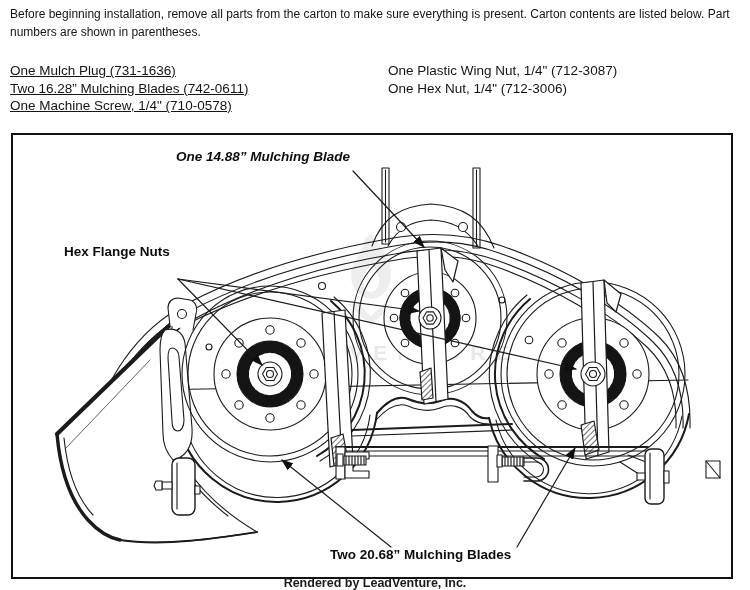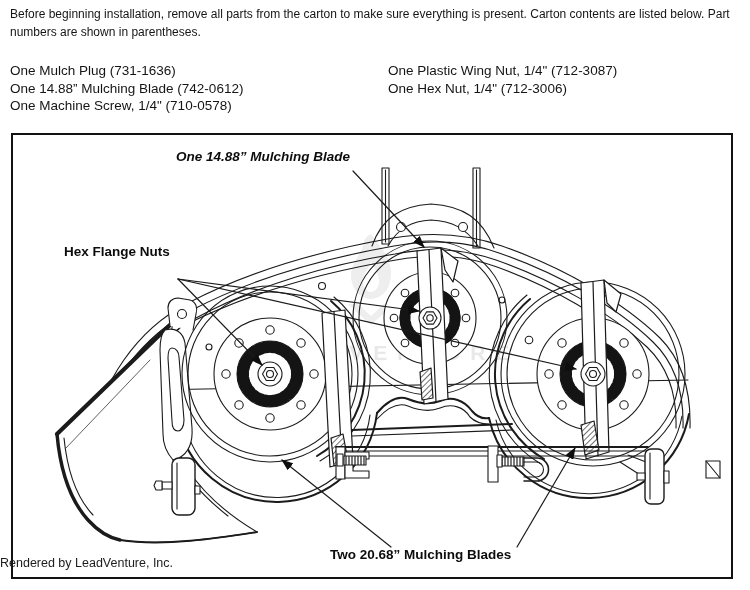--- a/index.html
+++ b/index.html
@@ -1,44 +1,44 @@
 <!DOCTYPE html>
 <html><head>
 <meta charset="utf-8">
 <style>
   html,body{margin:0;padding:0;background:#fff;}
   body{width:750px;height:590px;position:relative;overflow:hidden;
        font-family:"Liberation Sans","DejaVu Sans",sans-serif;color:#111;}
   .intro{position:absolute;left:10px;top:6px;width:730px;
          font-size:12px;line-height:17.6px;color:#151515;}
   .parts-col{position:absolute;top:62px;font-size:13.5px;line-height:17.6px;color:#151515;}
-  .parts-col.left{left:10px;}
+  .parts-col.left{left:10px;text-decoration:underline;}
   .parts-col.right{left:388px;}
   .diagram-frame{position:absolute;left:11px;top:133px;width:722px;height:446px;
                  border:2px solid #121212;box-sizing:border-box;background:transparent;z-index:1;}
   .wm-text{position:absolute;left:252px;top:341px;font-size:21px;font-weight:bold;
            letter-spacing:10px;color:#e8e8e8;z-index:0;white-space:nowrap;}
   .wm-logo{position:absolute;left:338px;top:232px;z-index:0;}
   .deck-svg{position:absolute;left:0;top:0;width:750px;height:590px;z-index:2;}
   .diag-label{position:absolute;font-size:13.5px;font-weight:bold;color:#0c0c0c;
               z-index:4;white-space:nowrap;}
   .lbl-center{left:176px;top:149px;font-style:italic;}
   .lbl-hex{left:64px;top:244px;}
   .lbl-two{left:330px;top:547px;}
-  .footer{position:absolute;left:0;top:556px;width:750px;text-align:left;
-          font-size:12.5px;color:#1c1c1c;z-index:5;}
+  .footer{position:absolute;left:0;top:576px;width:750px;text-align:center;
+          font-size:12.5px;color:#1c1c1c;z-index:5;font-weight:bold;}
 </style>
 </head>
 <body>
 
 <div class="intro">Before beginning installation, remove all parts from the carton to make sure everything is present. Carton contents are listed below. Part numbers are shown in parentheses.</div>
 
 <div class="parts-col left">
   <div>One Mulch Plug (731-1636)</div>
-  <div>One 14.88” Mulching Blade (742-0612)</div>
+  <div>Two 16.28” Mulching Blades (742-0611)</div>
   <div>One Machine Screw, 1/4" (710-0578)</div>
 </div>
 <div class="parts-col right">
   <div>One Plastic Wing Nut, 1/4" (712-3087)</div>
   <div>One Hex Nut, 1/4" (712-3006)</div>
 </div>
 
 <div class="diagram-frame"></div>
 
 <svg class="wm-logo" width="70" height="95" viewBox="0 0 70 95">

